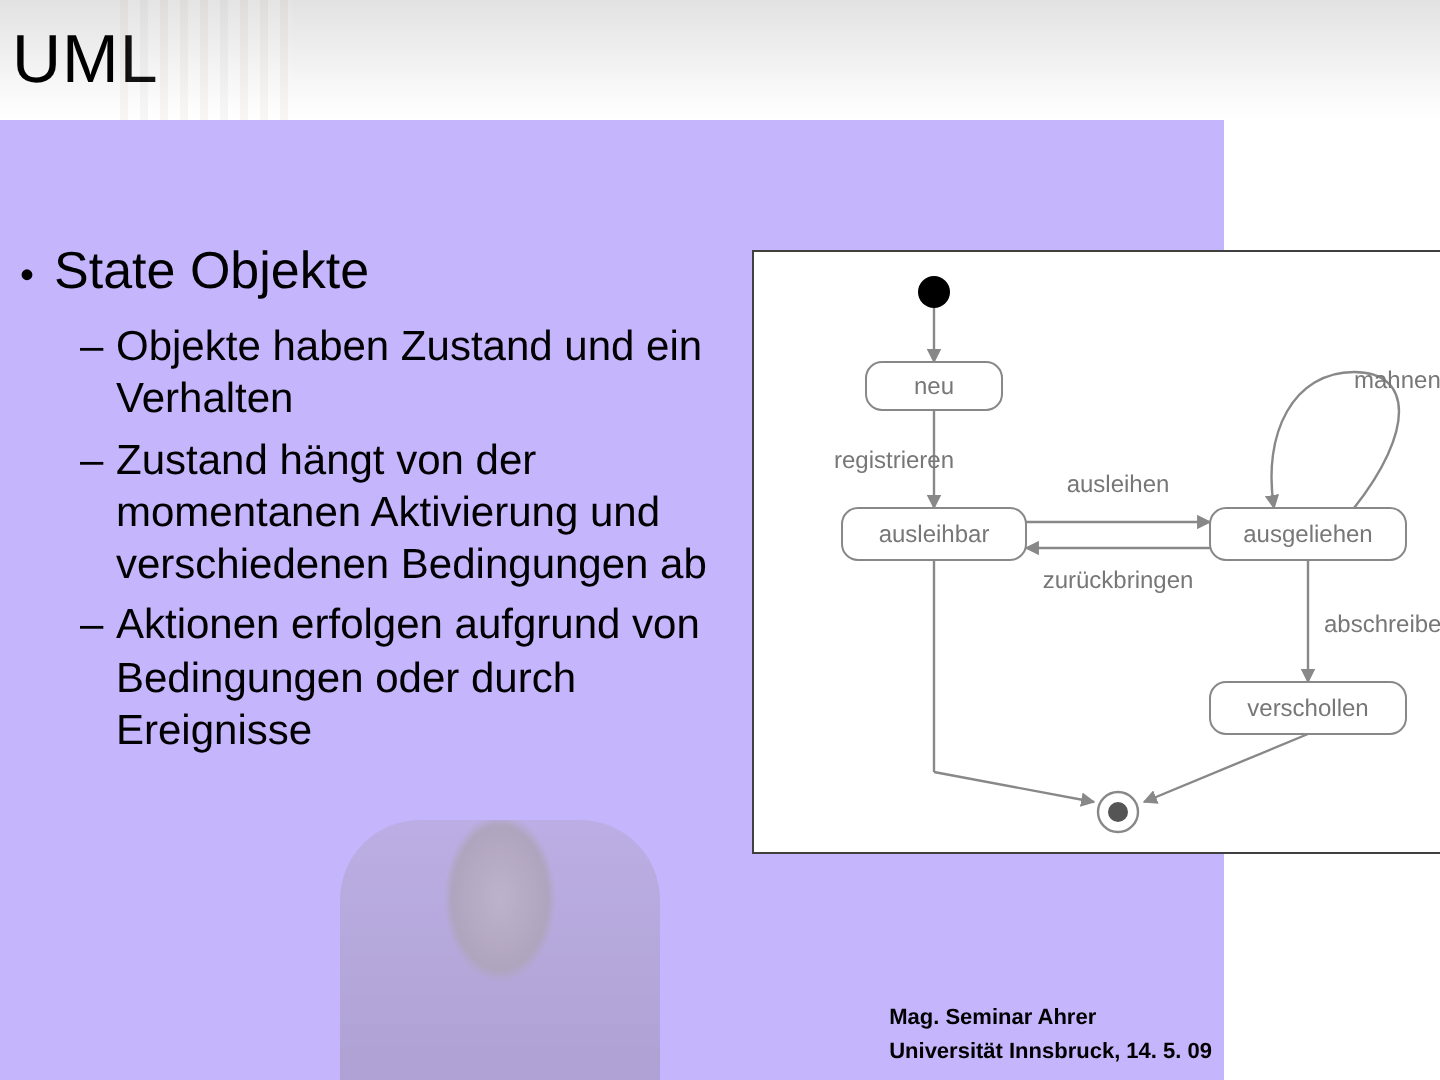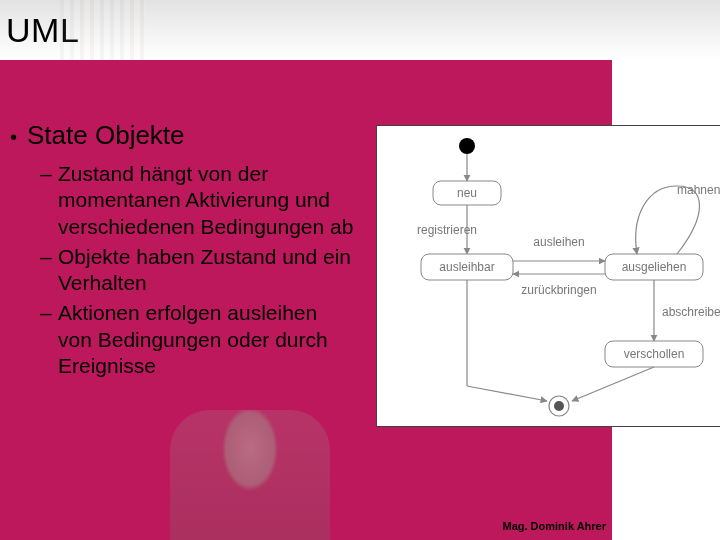--- a/index.html
+++ b/index.html
@@ -8,21 +8,21 @@
     width: 720px;
     height: 540px;
     font-family: Arial, Helvetica, sans-serif;
     color: #000;
     overflow: hidden;
     position: relative;
   }
   .slide {
     width: 612px;
     height: 540px;
-    background: #be185d;
+    background: #c4b5fd;
     position: relative;
   }
   
   .title-band {
     position: absolute;
     left: 0; top: 0;
     width: 720px; height: 60px;
     background: linear-gradient(to bottom, #e2e2e2 0%, #fafafa 80%, #ffffff 100%);
     display: flex;
     align-items: center;
@@ -137,23 +137,23 @@
     <div class="band-cols"></div>
     <div class="title">UML</div>
   </div>
 
   <div class="content">
     <div class="heading-row">
       <span class="bullet">•</span>
       <span>State Objekte</span>
     </div>
     <ul class="sub">
+      <li>Objekte haben Zustand und ein Verhalten</li>
       <li>Zustand hängt von der momentanen Aktivierung und verschiedenen Bedingungen ab</li>
-      <li>Objekte haben Zustand und ein Verhalten</li>
-      <li>Aktionen erfolgen ausleihen von Bedingungen oder durch Ereignisse</li>
+      <li>Aktionen erfolgen aufgrund von Bedingungen oder durch Ereignisse</li>
     </ul>
   </div>
 
   <div class="diagram-box">
     <svg viewBox="0 0 345 300">
       <defs>
         <marker id="arrow" viewBox="0 0 10 10" refX="9" refY="5" markerWidth="6" markerHeight="6" orient="auto-start-reverse">
           <path d="M 0 0 L 10 5 L 0 10 z" fill="#888"></path>
         </marker>
       </defs>
@@ -195,16 +195,17 @@
       <line x1="90" y1="260" x2="170" y2="275" stroke="#888" stroke-width="1.2" marker-end="url(#arrow)"></line>
 
       <circle cx="182" cy="280" r="10" fill="none" stroke="#888" stroke-width="1.2"></circle>
       <circle cx="182" cy="280" r="5" fill="#555"></circle>
     </svg>
   </div>
 
   <div class="statue"></div>
 
   <div class="footer">
-    <div>Mag. Dominik Ahrer</div>
+    <div>Mag. Seminar Ahrer</div>
+    <div>Universität Innsbruck, 14. 5. 09</div>
   </div>
 
 </div>
 
 </body></html>

